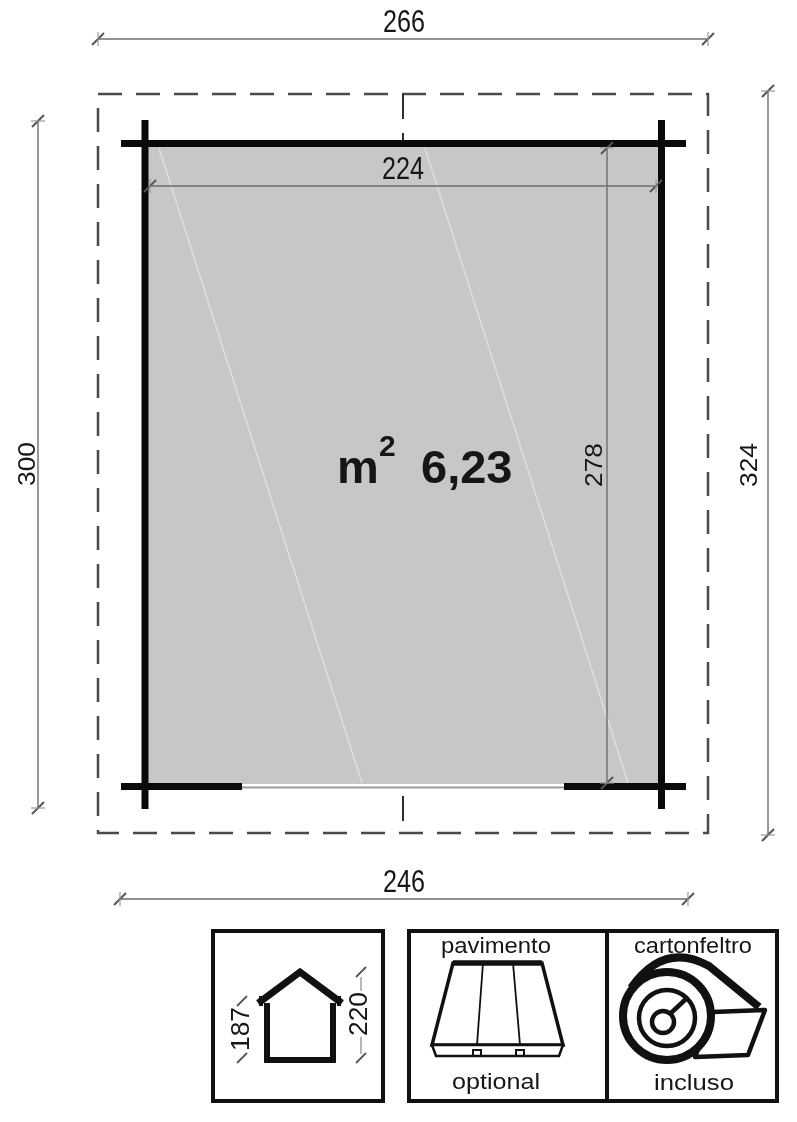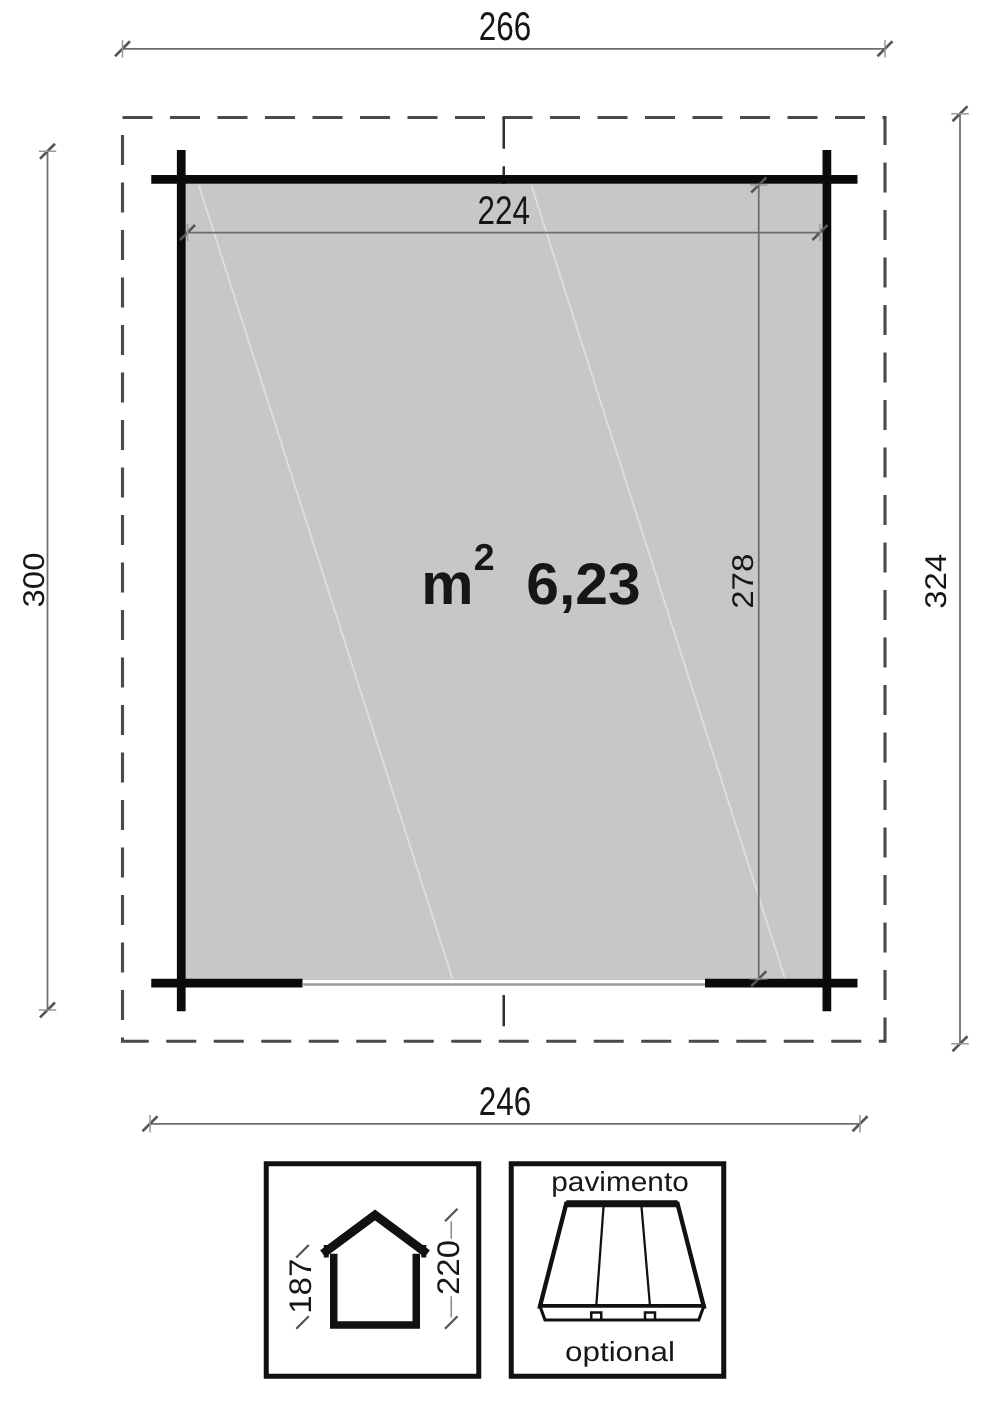--- a/index.html
+++ b/index.html
@@ -110,27 +110,39 @@
         <line x1="141" y1="44" x2="151" y2="34" stroke="#555" stroke-width="1.8"></line>
         <line x1="141" y1="130" x2="151" y2="120" stroke="#555" stroke-width="1.8"></line>
         <line x1="146" y1="44" x2="146" y2="58" stroke="#888" stroke-width="1.2"></line>
         <line x1="146" y1="104" x2="146" y2="121" stroke="#888" stroke-width="1.2"></line>
       </g>
       <text transform="translate(34,96) rotate(-90)" text-anchor="middle" font-size="25" textLength="44" lengthAdjust="spacingAndGlyphs">187</text>
       <text transform="translate(152,81) rotate(-90)" text-anchor="middle" font-size="25" textLength="44" lengthAdjust="spacingAndGlyphs">220</text>
     </svg>
   </div>
 
-  <div class="legend-box" style="left:407px;">
+  <div class="legend-box" style="left:407px;padding-left:28px;">
     <svg width="166" height="166" viewBox="0 0 166 166">
       <text class="box-title" x="85" y="20" text-anchor="middle" textLength="110" lengthAdjust="spacingAndGlyphs">pavimento</text>
       <polygon points="42,30 131,30 152,112 21,112" fill="#fff" stroke="#111" stroke-width="3.5"></polygon>
       <line x1="42" y1="30" x2="131" y2="30" stroke="#111" stroke-width="5.5"></line>
       <line x1="72" y1="30" x2="66" y2="112" stroke="#111" stroke-width="1.8"></line>
       <line x1="102" y1="30" x2="109" y2="112" stroke="#111" stroke-width="1.8"></line>
       <polygon points="21,112 152,112 148,123 25,123" fill="#fff" stroke="#111" stroke-width="2.5"></polygon>
       <path d="M 62 123 V 117 H 70 V 123 M 105 123 V 117 H 113 V 123" fill="none" stroke="#111" stroke-width="2"></path>
       <text class="box-title" x="85" y="156" text-anchor="middle" textLength="88" lengthAdjust="spacingAndGlyphs">optional</text>
     </svg>
   </div>
 
+  <div class="legend-box" style="left:605px;">
+    <svg width="166" height="166" viewBox="0 0 166 166">
+      <text class="box-title" x="84" y="20" text-anchor="middle" textLength="118" lengthAdjust="spacingAndGlyphs">cartonfeltro</text>
+      <path d="M 22 55 Q 55 8 100 33 L 150 74" fill="none" stroke="#111" stroke-width="8"></path>
+      <polygon points="104,79 156,77 139,122 86,124" fill="#fff" stroke="#111" stroke-width="4.5" stroke-linejoin="round"></polygon>
+      <circle cx="58" cy="83" r="44" fill="#fff" stroke="#111" stroke-width="8"></circle>
+      <circle cx="58" cy="85" r="28" fill="#fff" stroke="#111" stroke-width="4.5"></circle>
+      <circle cx="54" cy="89" r="11" fill="#fff" stroke="#111" stroke-width="4.5"></circle>
+      <line x1="62" y1="80" x2="78" y2="65" stroke="#111" stroke-width="4.5"></line>
+      <text class="box-title" x="85" y="157" text-anchor="middle" textLength="80" lengthAdjust="spacingAndGlyphs">incluso</text>
+    </svg>
+  </div>
 
 </div>
 
 </body></html>

